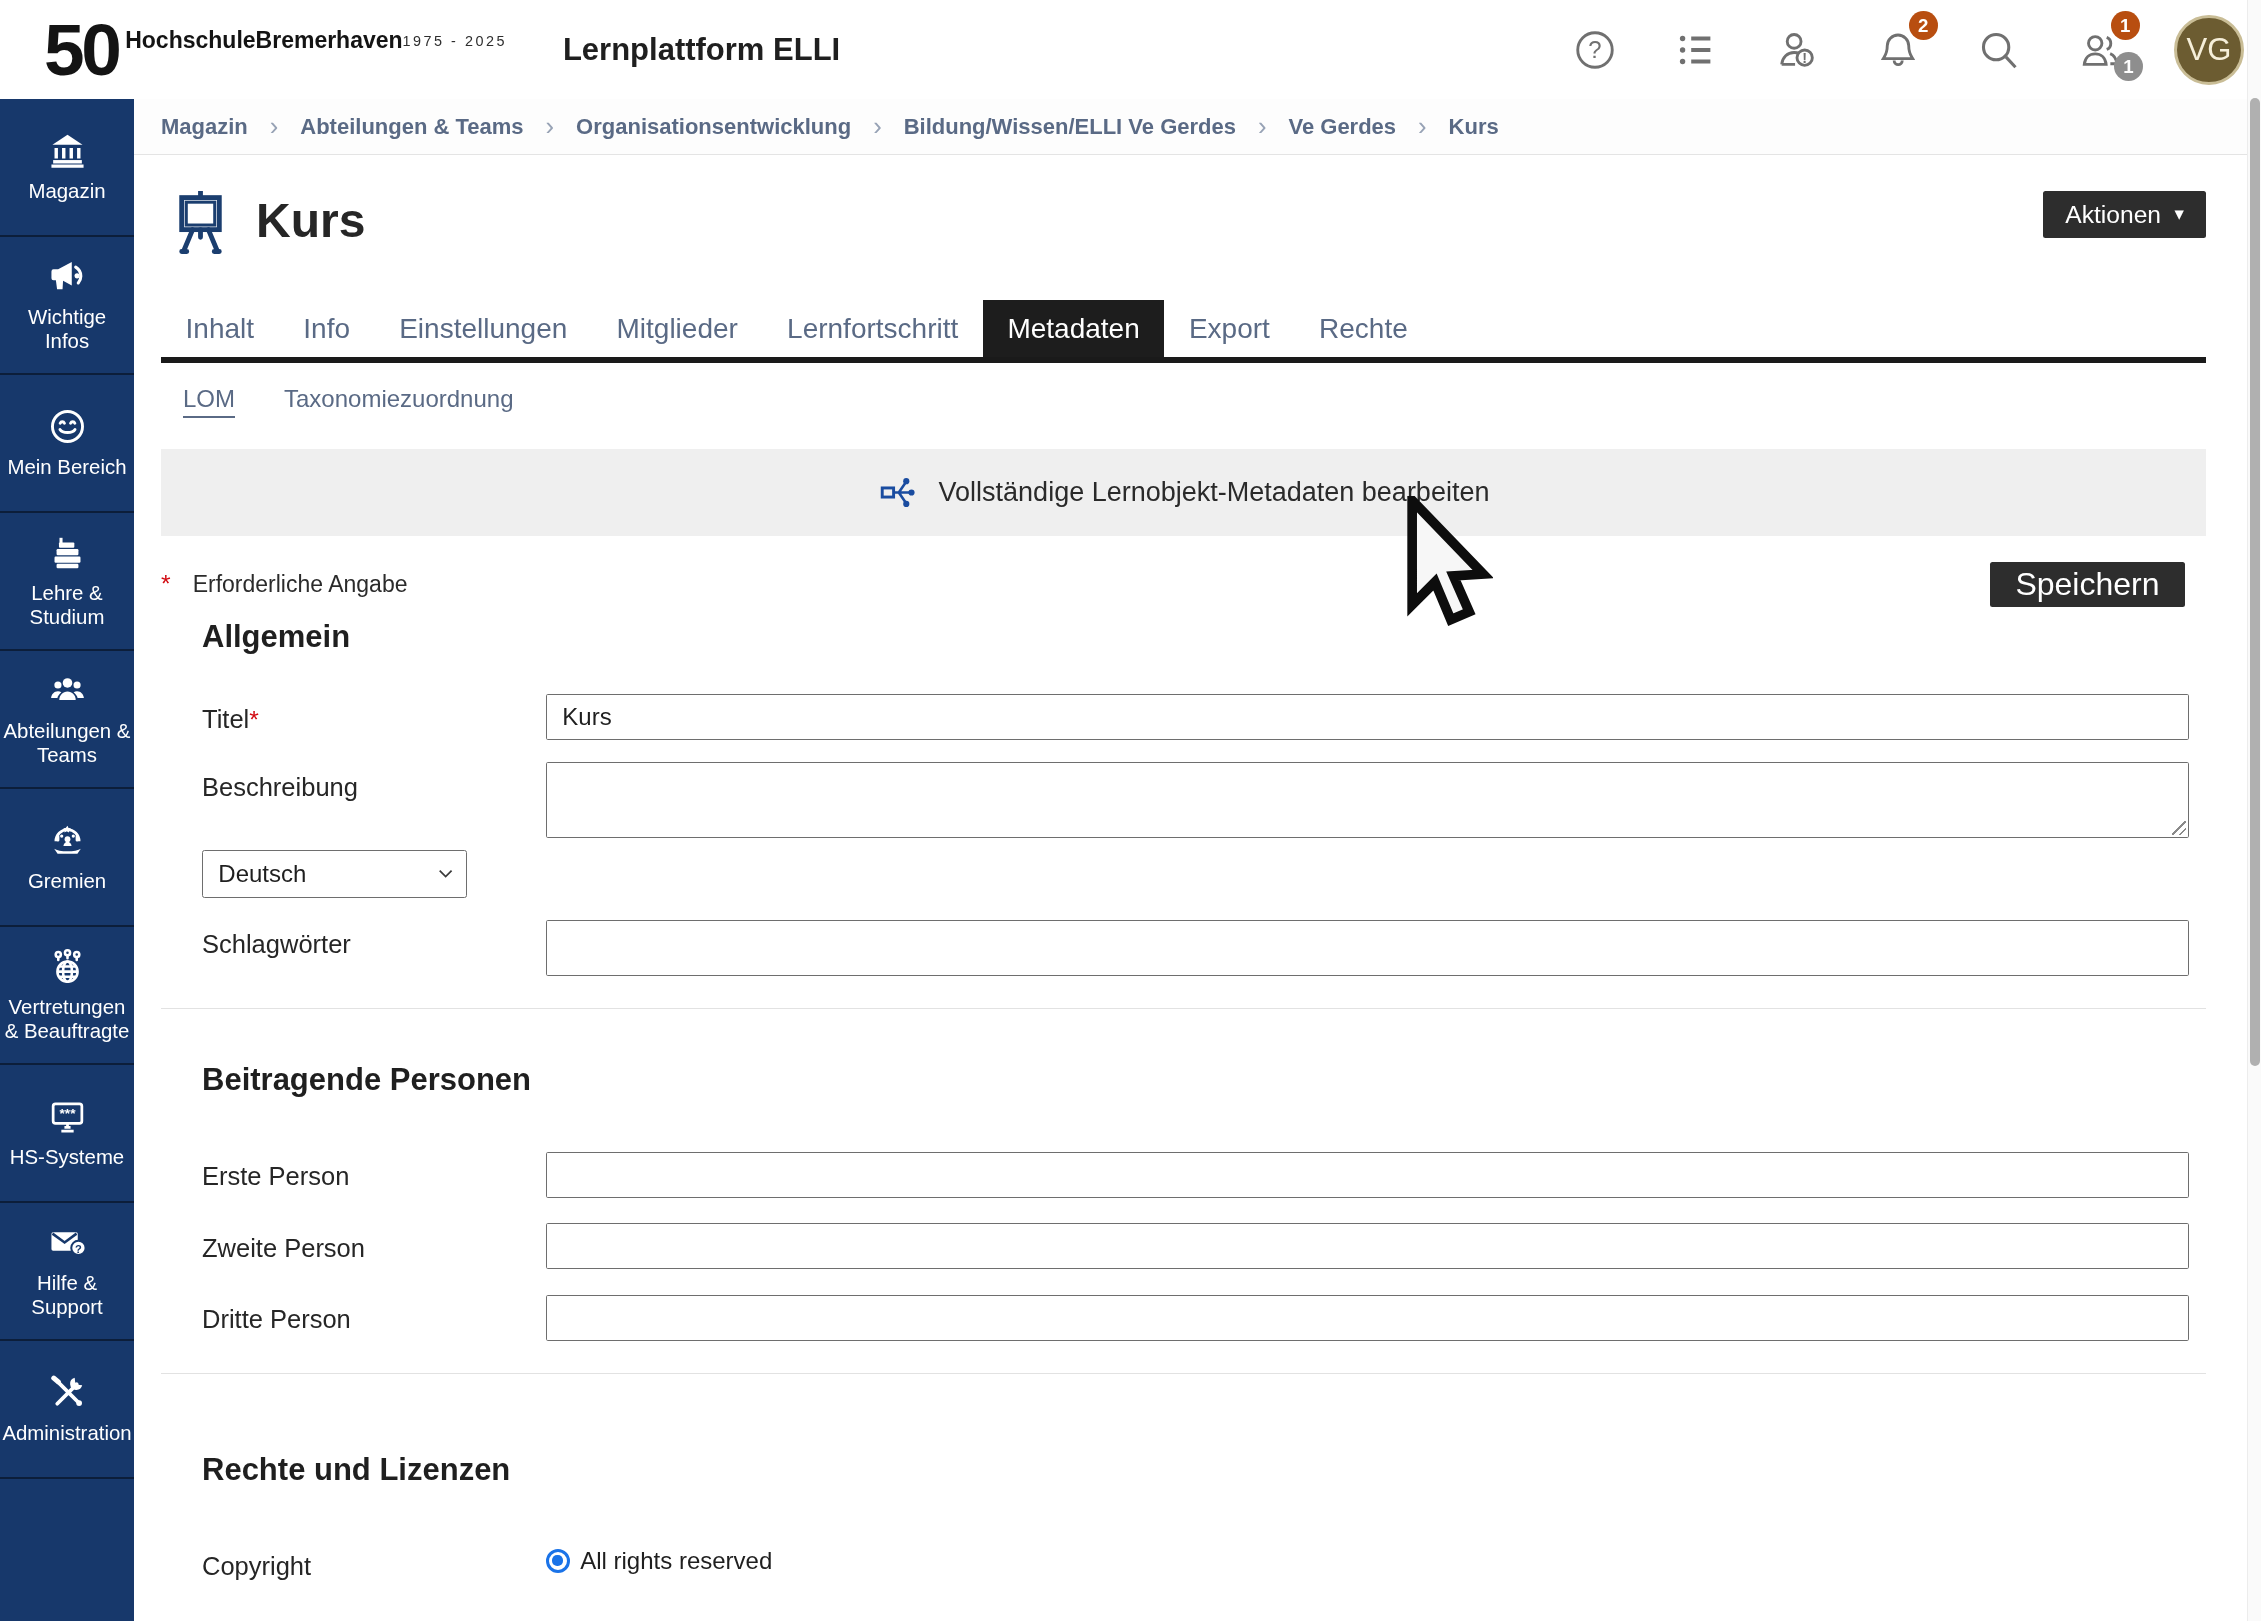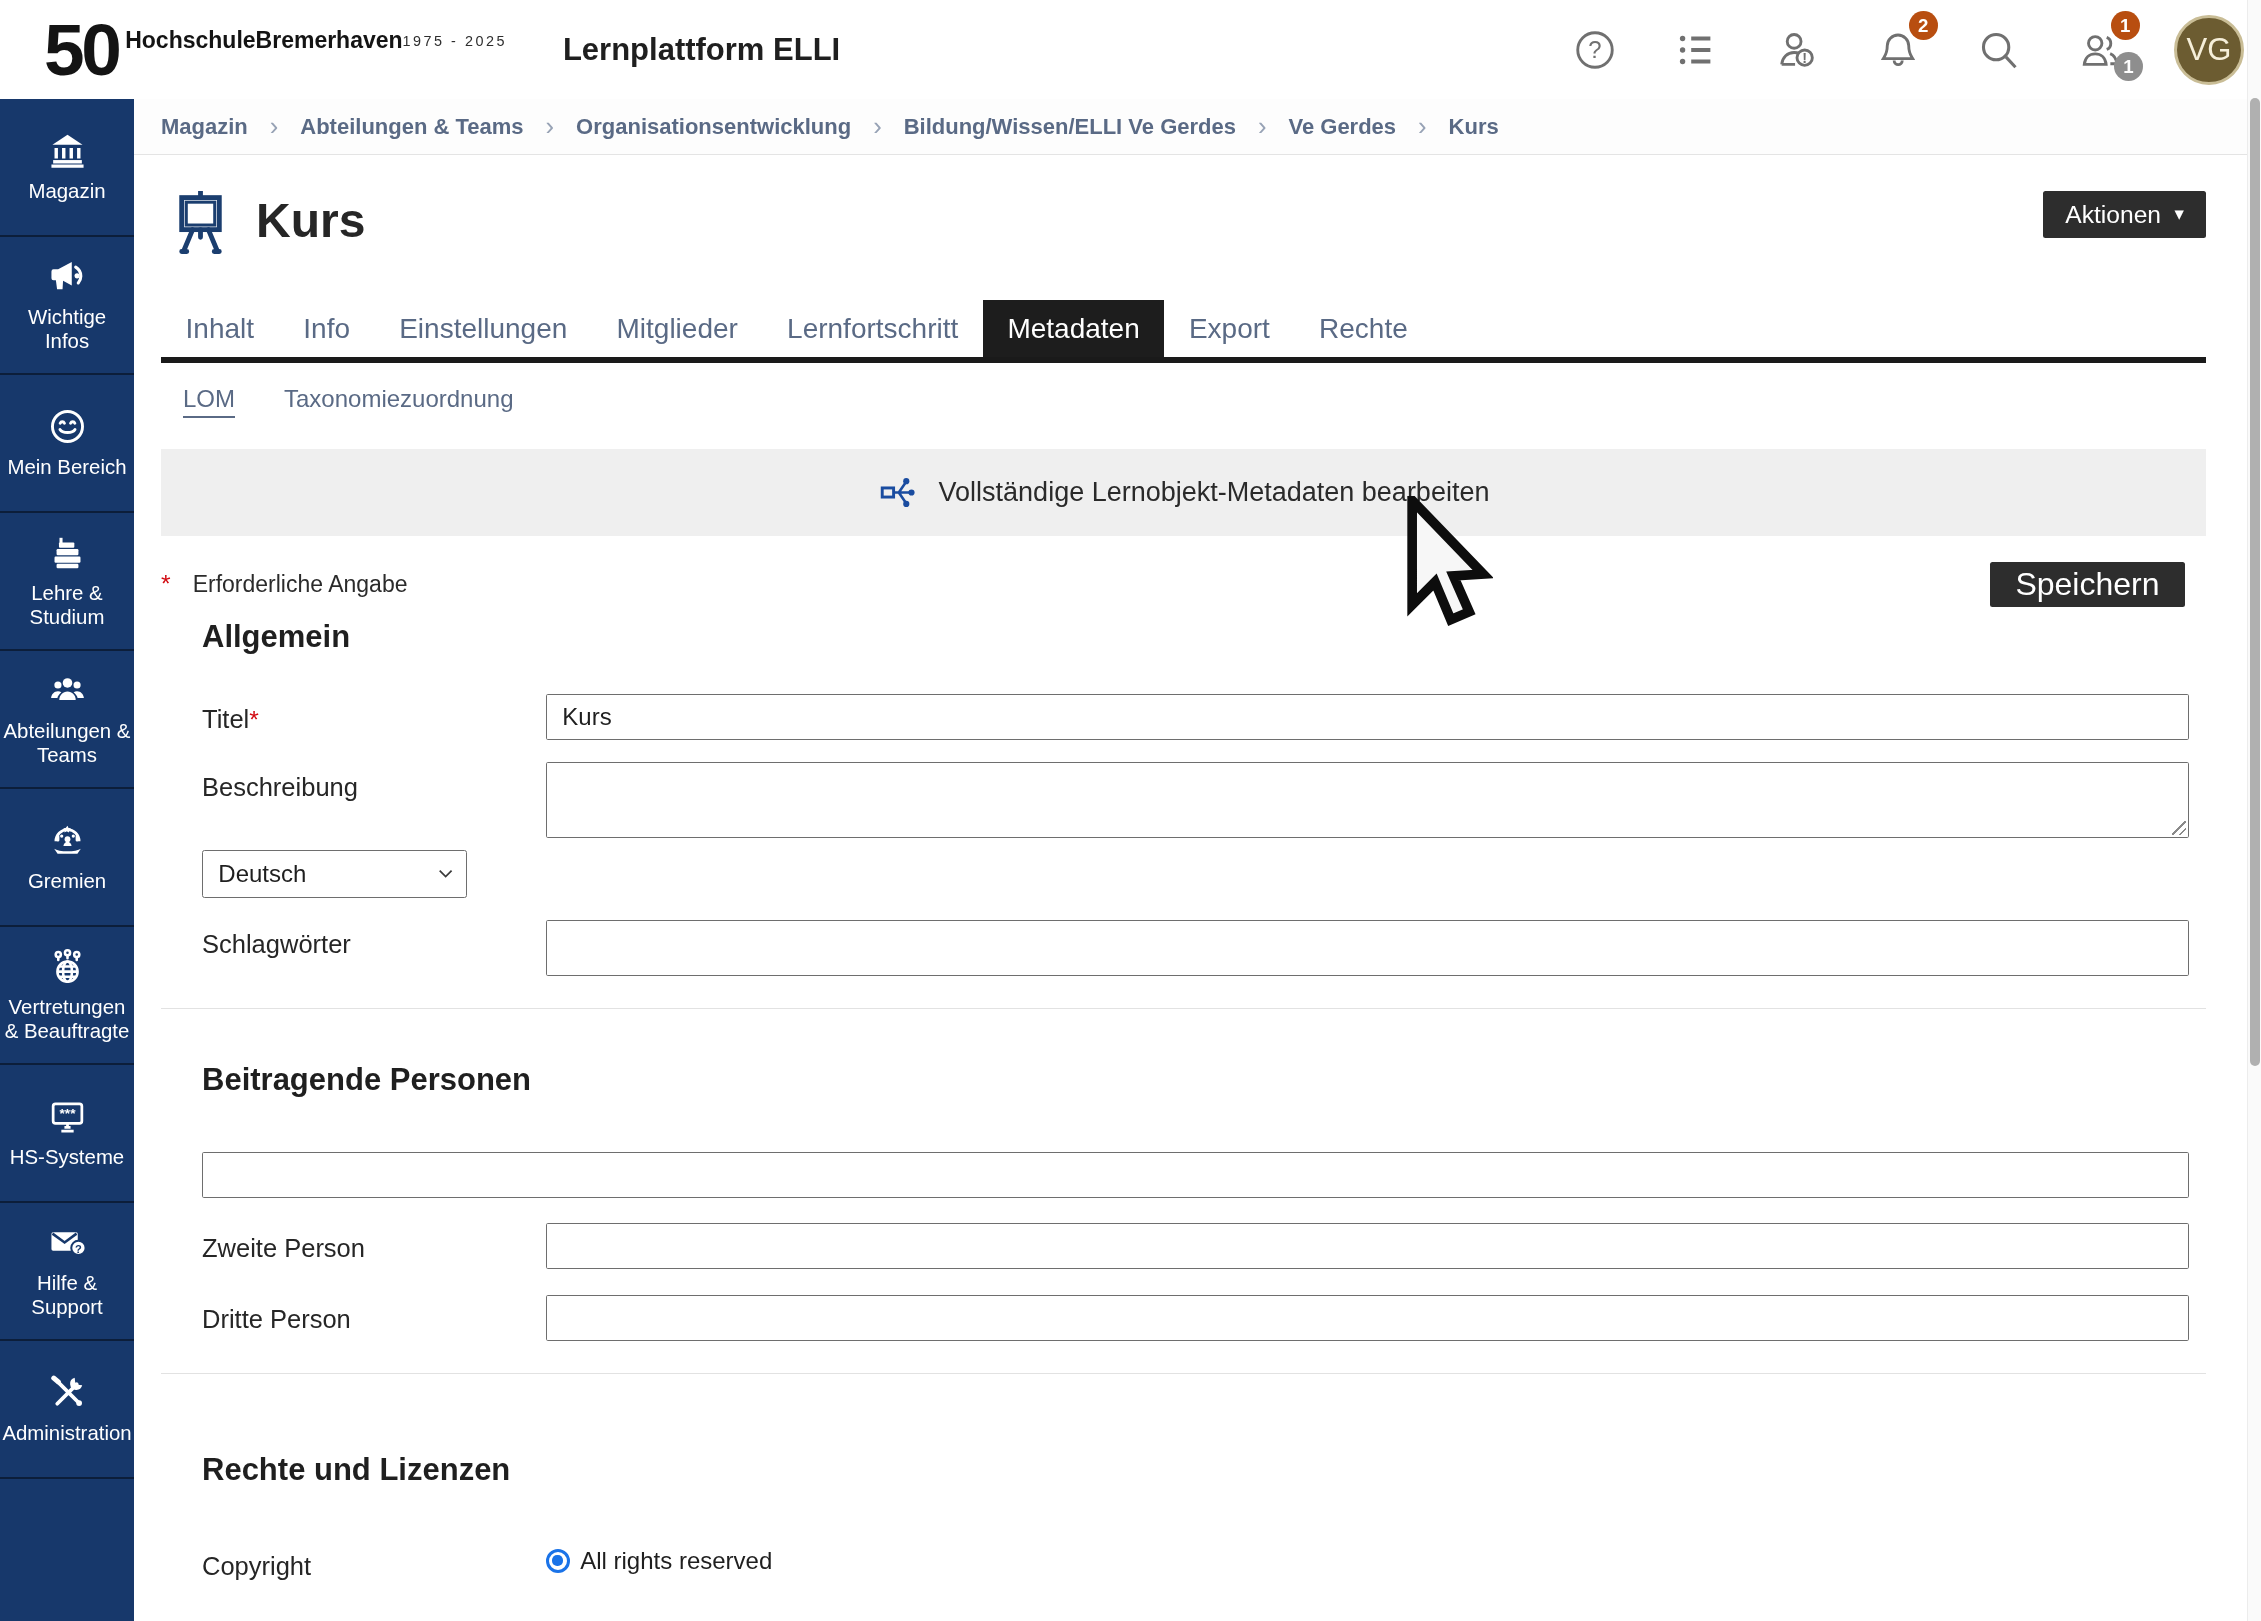--- a/index.html
+++ b/index.html
@@ -375,20 +375,21 @@
         <div class="fctrl">
           <input class="txt-input schlag-input" type="text" style="">
         </div>
       </div>
 
       <hr class="divider">
 
       <h3 class="sect-h h-beitragende">Beitragende Personen</h3>
 
       <div class="frow row-erste">
+        <div class="flabel">Erste Person</div>
         <div class="fctrl"><input class="txt-input" type="text" style=""></div>
       </div>
       <div class="frow row-zweite">
         <div class="flabel">Zweite Person</div>
         <div class="fctrl"><input class="txt-input" type="text" style=""></div>
       </div>
       <div class="frow row-dritte">
         <div class="flabel">Dritte Person</div>
         <div class="fctrl"><input class="txt-input" type="text" style=""></div>
       </div>

